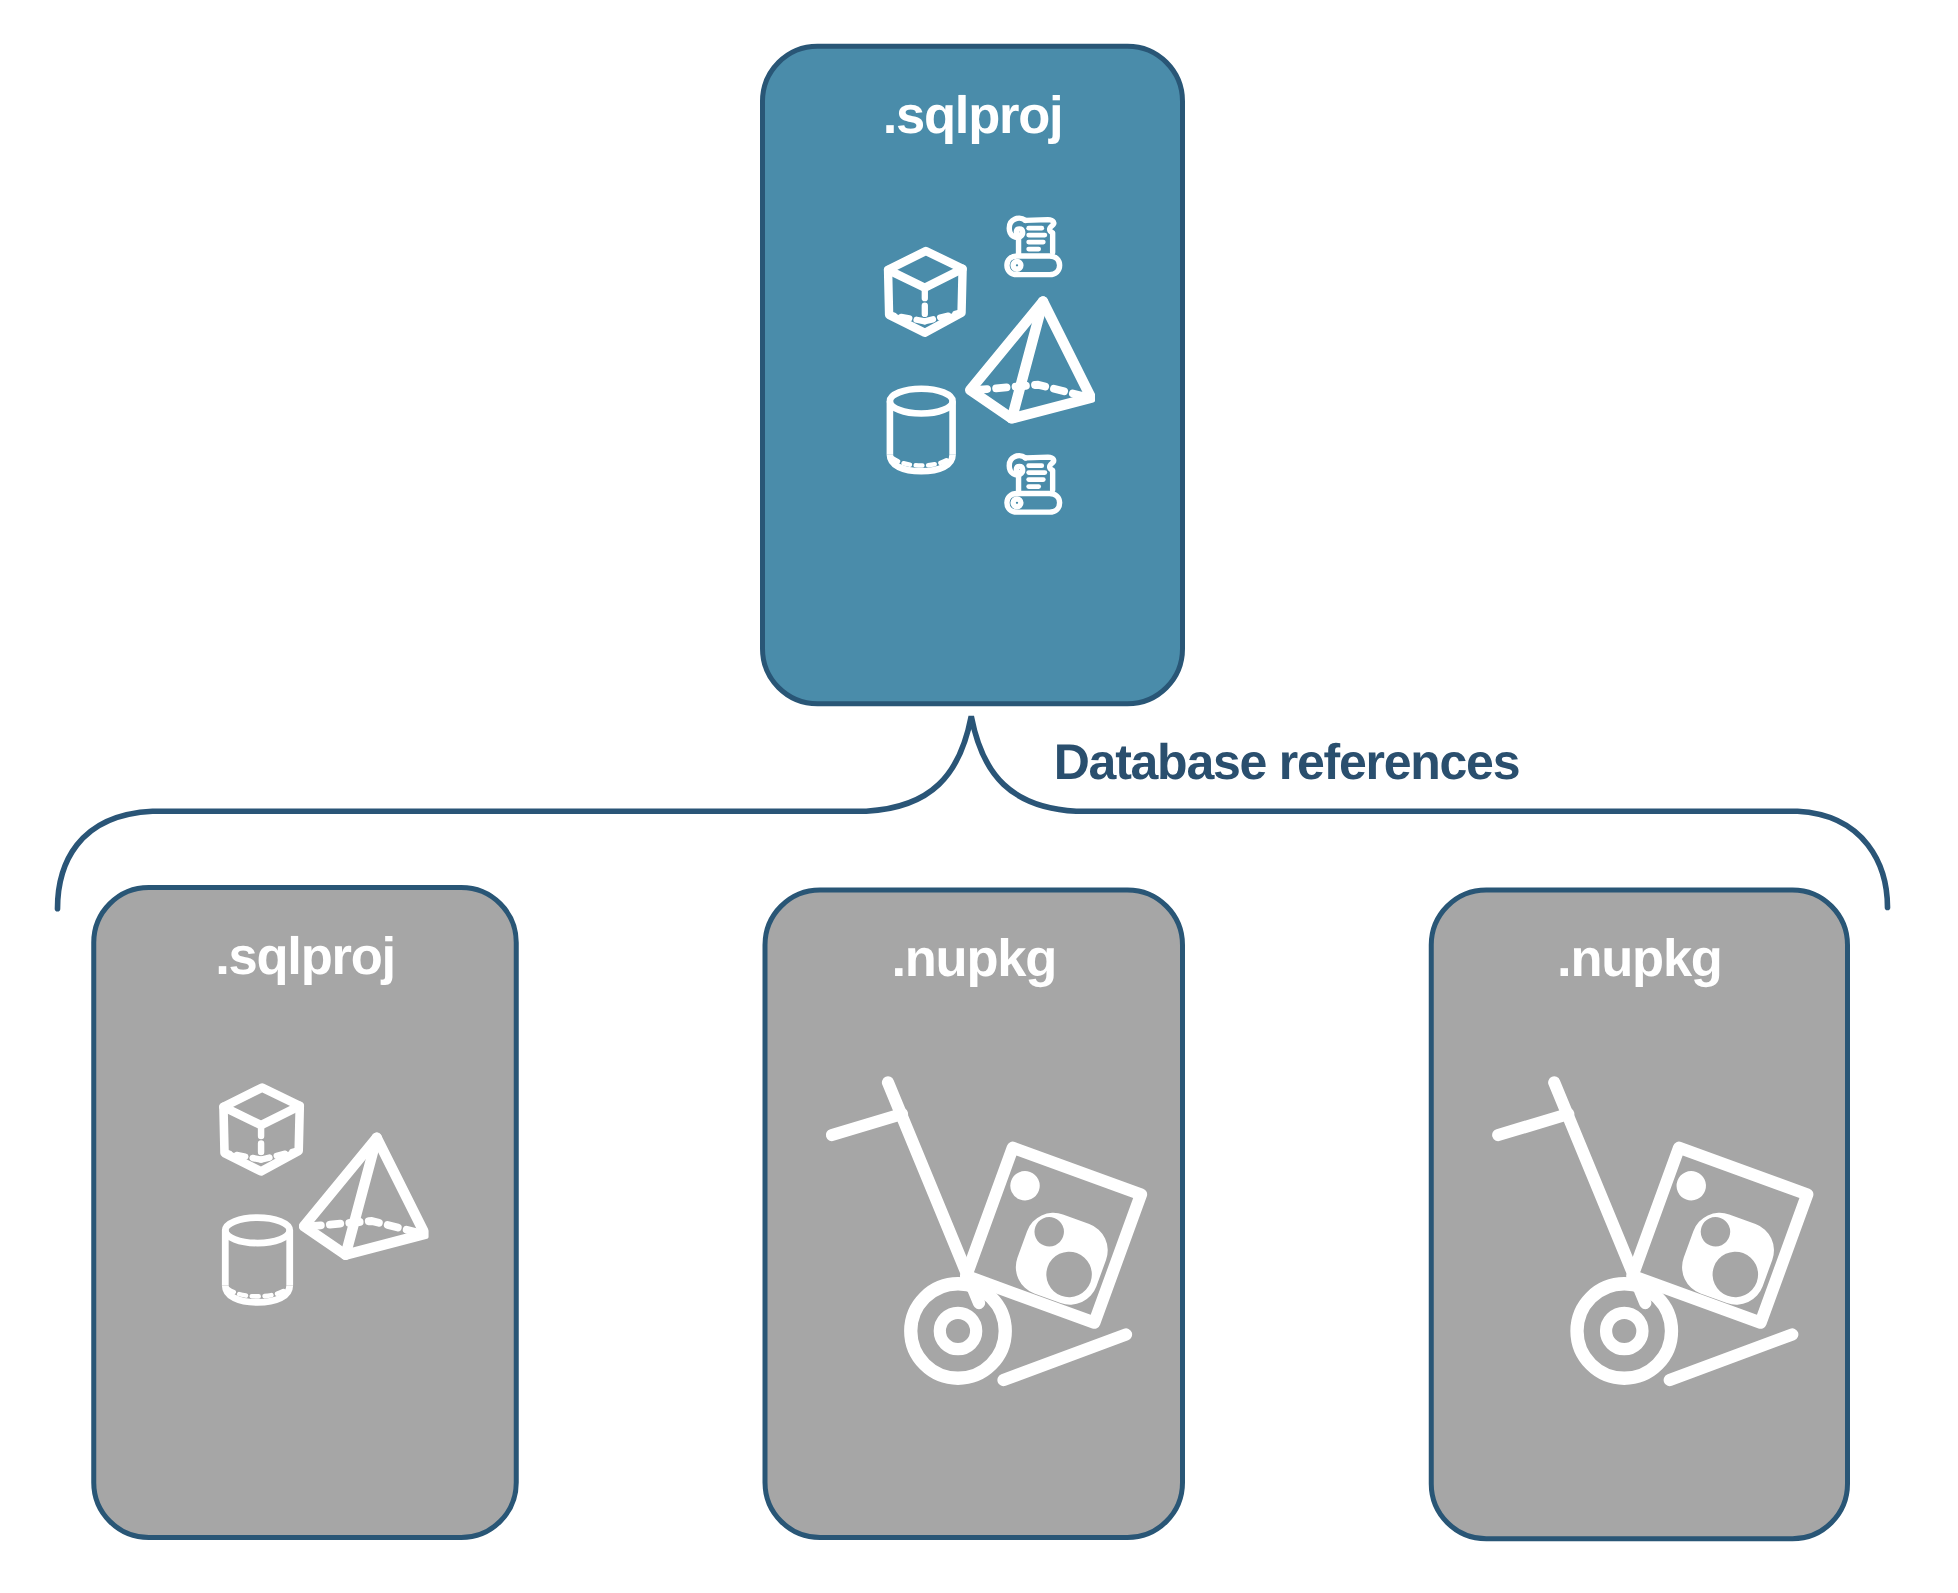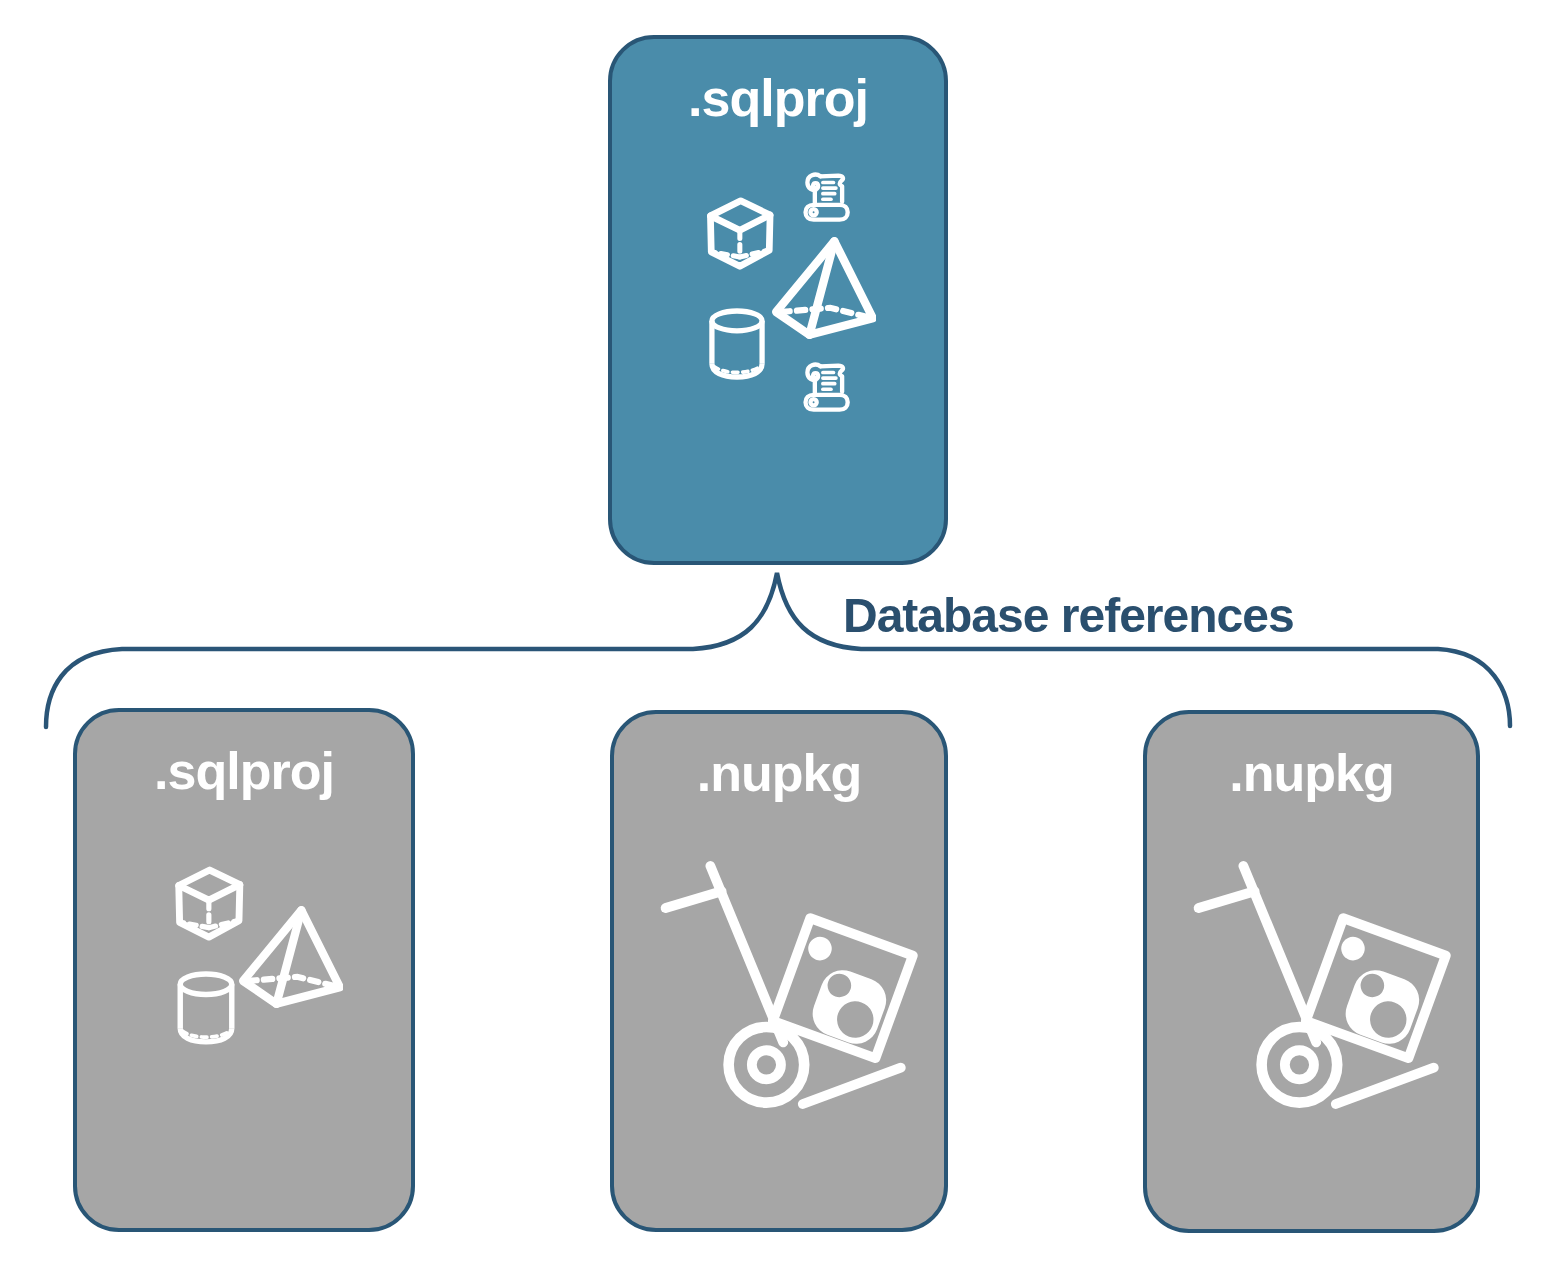--- a/index.html
+++ b/index.html
@@ -10,27 +10,27 @@
   .node{
     position:absolute;box-sizing:border-box;
     border:4px solid #295676;border-radius:46px;
   }
   .node--root{left:608px;top:35px;width:340px;height:530px;background:#4a8caa;}
   .node--child1{left:73px;top:708px;width:342px;height:524px;background:#a6a6a6;}
   .node--child2{left:610px;top:710px;width:338px;height:522px;background:#a6a6a6;}
   .node--child3{left:1143px;top:710px;width:337px;height:523px;background:#a6a6a6;}
   .node-title{
     display:block;text-align:center;margin-top:28px;
-    font-size:52px;line-height:1.2;font-weight:800;letter-spacing:-1px;color:#ffffff;
+    font-size:42px;line-height:1.2;font-weight:800;letter-spacing:-1px;color:#ffffff;
   }
   .icon{position:absolute;display:block;}
   .brace-svg{position:absolute;left:0;top:0;width:1566px;height:1274px;}
   .edge-label{
     position:absolute;left:843px;top:588px;
-    font-size:48px;font-weight:800;letter-spacing:-1px;color:#2a4f6e;white-space:nowrap;
+    font-size:40px;font-weight:800;letter-spacing:-1px;color:#2a4f6e;white-space:nowrap;
   }
   .defs-holder{position:absolute;width:0;height:0;overflow:hidden;}
 </style>
 </head>
 <body>
 
 <svg class="defs-holder" aria-hidden="true">
   <defs>
     <symbol id="sym-cube" viewBox="0 0 100 100">
       <g fill="none" stroke="#fff" stroke-width="8" stroke-linejoin="round" stroke-linecap="round">

